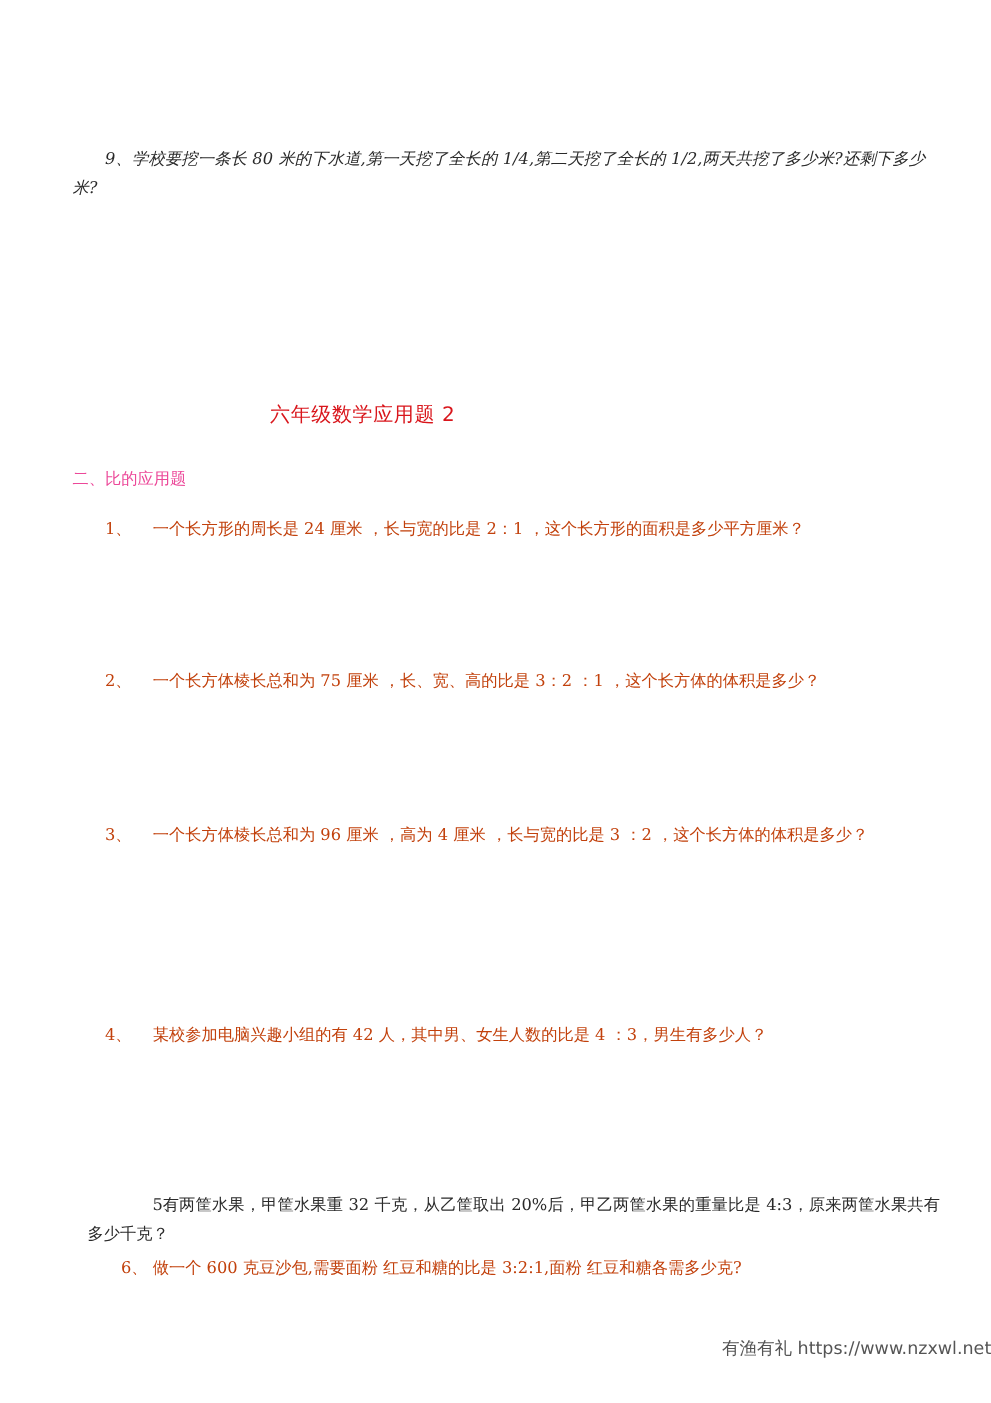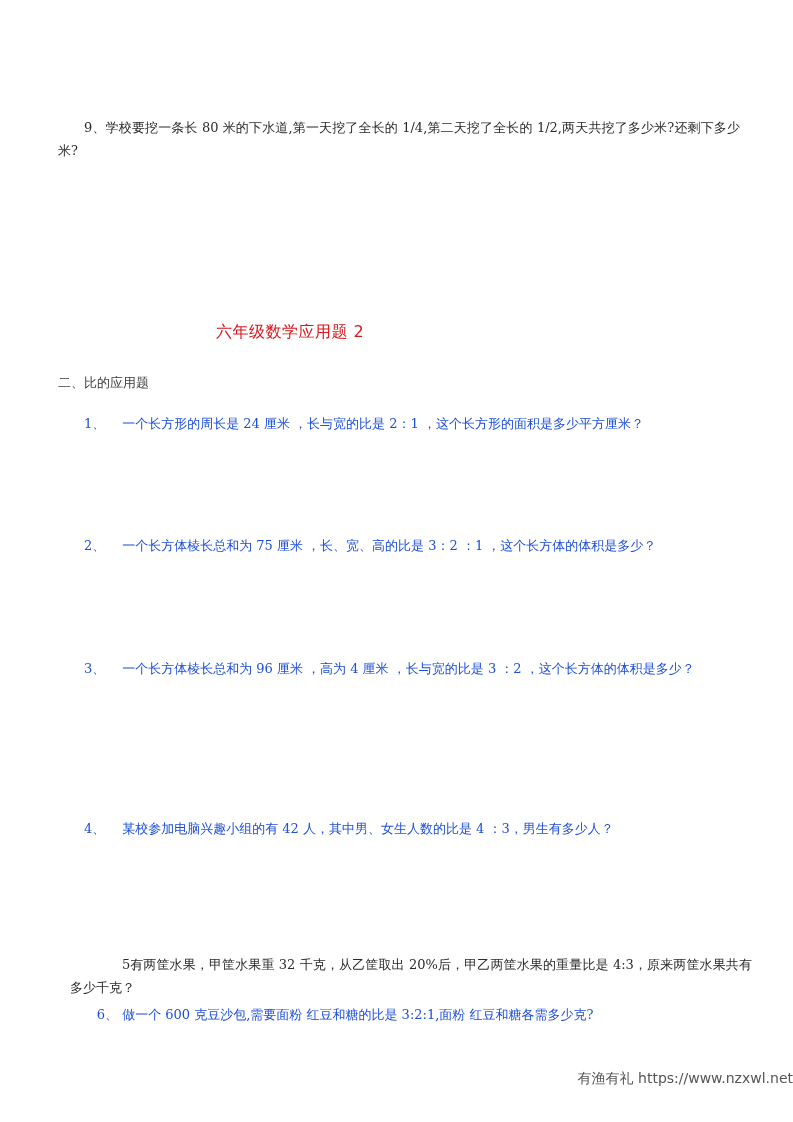--- a/index.html
+++ b/index.html
@@ -13,21 +13,21 @@
       position: relative;
       overflow: hidden;
       font-family: "DejaVu Serif", "Liberation Serif", serif;
       color: #222222;
     }
     .line {
       position: absolute;
       font-size: 13px;
       line-height: 20px;
       white-space: nowrap;
-      color: #1d4ed8;
+      color: #c2410c;
     }
     .para {
       position: absolute;
       left: 58px;
       width: 682px;
       font-size: 13px;
       line-height: 23px;
       text-indent: 26px;
       color: #2a2a2a;
       text-align: justify;
@@ -40,21 +40,21 @@
       font-weight: normal;
       color: #d9161c;
       font-family: "DejaVu Sans", "Liberation Sans", sans-serif;
       letter-spacing: 0.5px;
     }
     .section {
       position: absolute;
       left: 58px;
       top: 374px;
       font-size: 13px;
-      color: #404040;
+      color: #ec4899;
     }
     .qnum {
       display: inline-block;
       width: 34px;
     }
     .footer {
       position: absolute;
       left: 0;
       width: 793px;
       top: 1070px;
@@ -62,21 +62,21 @@
       font-family: "DejaVu Sans", "Liberation Sans", sans-serif;
       font-size: 14px;
       color: #555555;
     }
   </style>
 </head>
 <body>
 
 <div>
 
-  <p class="para" style="top:116px; margin:0;">
+  <p class="para" style="top:116px; margin:0;font-style:italic;">
     <span>9、</span><span>学校要挖一条长 80 米的下水道,第一天挖了全长的 1/4,第二天挖了全长的 1/2,两天共挖了多少米?还剩下多少米?</span>
   </p>
 
   <div class="title">六年级数学应用题 2</div>
 
   <div class="section">二、比的应用题</div>
 
   <div class="line" style="left:84px; top:414px;">
     <span class="qnum">1、</span>
     <span>一个长方形的周长是 24 厘米 ，长与宽的比是 2：1 ，这个长方形的面积是多少平方厘米？</span>

